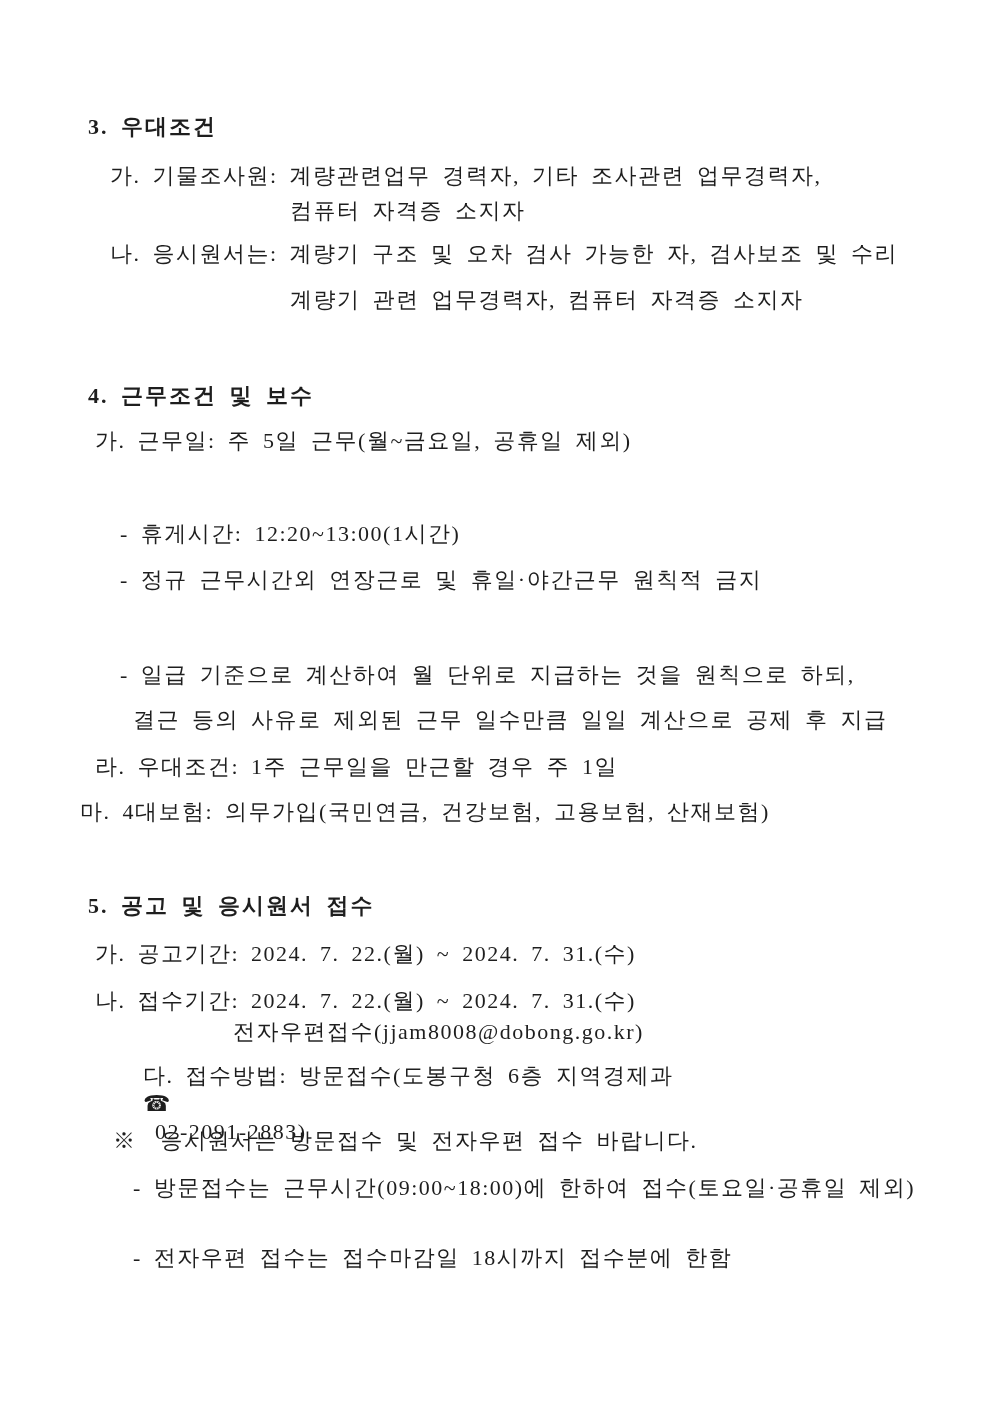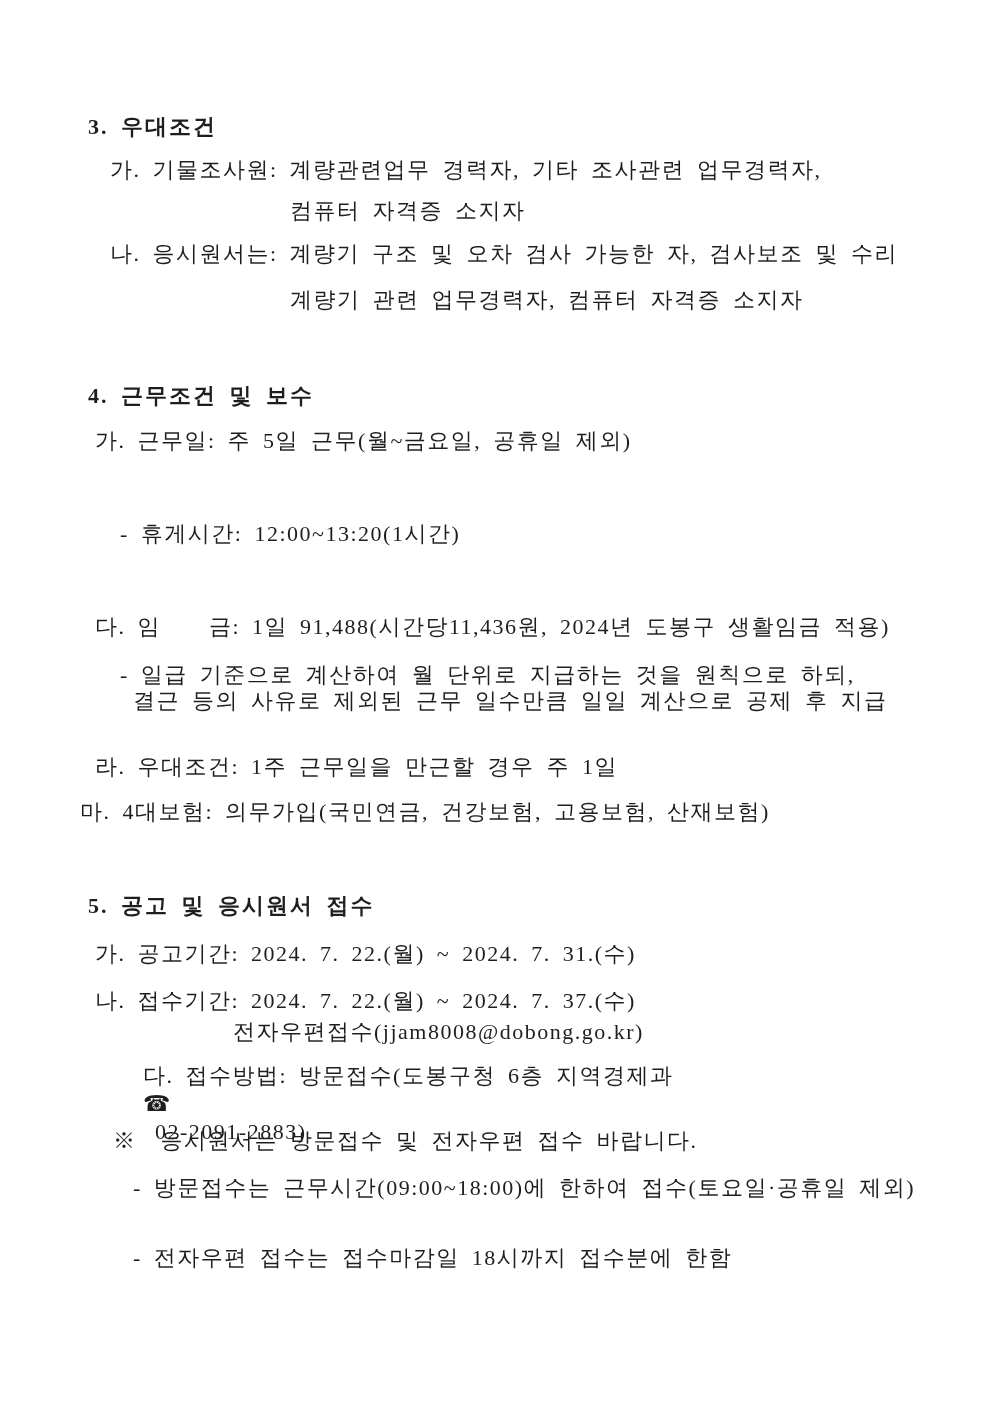--- a/index.html
+++ b/index.html
@@ -25,37 +25,37 @@
     letter-spacing: 2px;
   }
   .inline-icon { white-space: pre; }
 </style>
 </head>
 <body>
 
 <div class="page">
 
   <div class="line heading" style="left:88px; top:113px">3. 우대조건</div>
-  <div class="line" style="left:110px; top:156px">가. 기물조사원: 계량관련업무 경력자, 기타 조사관련 업무경력자,</div>
+  <div class="line" style="left:110px; top:162px">가. 기물조사원: 계량관련업무 경력자, 기타 조사관련 업무경력자,</div>
   <div class="line" style="left:290px; top:197px">컴퓨터 자격증 소지자</div>
   <div class="line" style="left:110px; top:240px">나. 응시원서는: 계량기 구조 및 오차 검사 가능한 자, 검사보조 및 수리</div>
   <div class="line" style="left:290px; top:286px">계량기 관련 업무경력자, 컴퓨터 자격증 소지자</div>
 
   <div class="line heading" style="left:88px; top:382px">4. 근무조건 및 보수</div>
   <div class="line" style="left:95px; top:427px">가. 근무일: 주 5일 근무(월~금요일, 공휴일 제외)</div>
-  <div class="line" style="left:120px; top:520px">- 휴게시간: 12:00~13:20(1시간)</div>
-  <div class="line" style="left:95px; top:613px">다. 임    금: 1일 91,488(시간당11,436원, 2024년 도봉구 생활임금 적용)</div>
+  <div class="line" style="left:120px; top:520px">- 휴게시간: 12:20~13:00(1시간)</div>
+  <div class="line" style="left:120px; top:566px">- 정규 근무시간외 연장근로 및 휴일·야간근무 원칙적 금지</div>
   <div class="line" style="left:120px; top:661px">- 일급 기준으로 계산하여 월 단위로 지급하는 것을 원칙으로 하되,</div>
-  <div class="line" style="left:133px; top:687px">결근 등의 사유로 제외된 근무 일수만큼 일일 계산으로 공제 후 지급</div>
+  <div class="line" style="left:133px; top:706px">결근 등의 사유로 제외된 근무 일수만큼 일일 계산으로 공제 후 지급</div>
   <div class="line" style="left:95px; top:753px">라. 우대조건: 1주 근무일을 만근할 경우 주 1일</div>
   <div class="line" style="left:80px; top:798px">마. 4대보험: 의무가입(국민연금, 건강보험, 고용보험, 산재보험)</div>
 
   <div class="line heading" style="left:88px; top:892px">5. 공고 및 응시원서 접수</div>
   <div class="line" style="left:95px; top:940px">가. 공고기간: 2024. 7. 22.(월) ~ 2024. 7. 31.(수)</div>
-  <div class="line" style="left:95px; top:987px">나. 접수기간: 2024. 7. 22.(월) ~ 2024. 7. 37.(수)</div>
+  <div class="line" style="left:95px; top:987px">나. 접수기간: 2024. 7. 22.(월) ~ 2024. 7. 31.(수)</div>
   <div class="line" style="left:95px; top:1034px">
     <span>다. 접수방법: 방문접수(도봉구청 6층 지역경제과 </span>
     <span class="inline-icon">☎</span>
     <span> 02-2091-2883)</span>
   </div>
   <div class="line" style="left:233px; top:1018px">전자우편접수(jjam8008@dobong.go.kr)</div>
   <div class="line" style="left:113px; top:1127px">※  응시원서는 방문접수 및 전자우편 접수 바랍니다.</div>
   <div class="line" style="left:133px; top:1174px">- 방문접수는 근무시간(09:00~18:00)에 한하여 접수(토요일·공휴일 제외)</div>
   <div class="line" style="left:133px; top:1244px">- 전자우편 접수는 접수마감일 18시까지 접수분에 한함</div>
 

